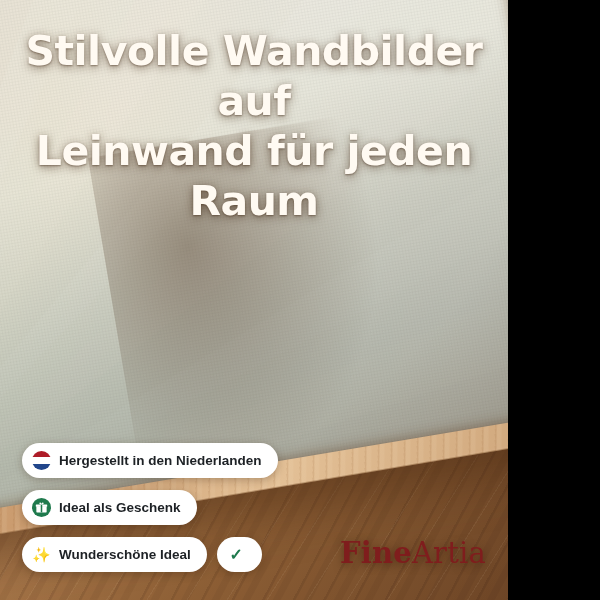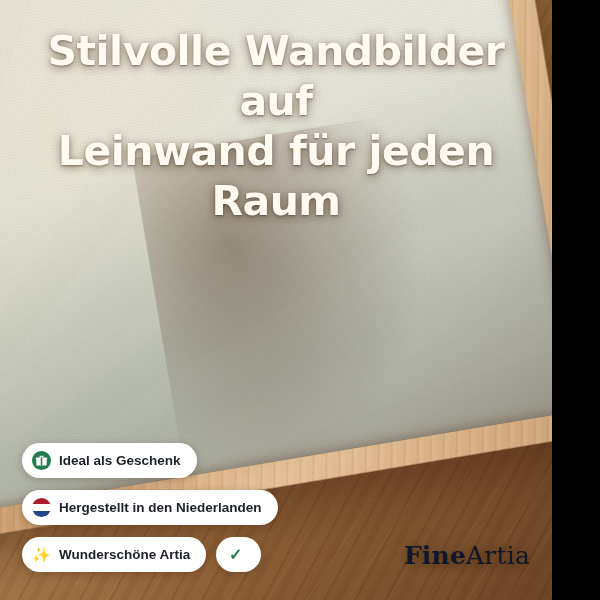--- a/index.html
+++ b/index.html
@@ -5,21 +5,21 @@
   html, body {
     margin: 0;
     padding: 0;
     background: #000;
   }
   body {
     font-family: "Liberation Sans", sans-serif;
   }
   .canvas {
     position: relative;
-    width: 552px;
+    width: 508px;
     height: 600px;
     overflow: hidden;
     background: #c9a57c;
   }
 
   
   .photo {
     position: absolute;
     inset: 0;
     background:
@@ -239,23 +239,23 @@
   .ico-flag .b2 { top: 33.33%; background: #ffffff; }
   .ico-flag .b3 { top: 66.66%; background: #21468b; }
   .ico-sparkle { color: #1f7a4d; font-size: 15px; line-height: 1; }
   .ico-check { color: #1f7a4d; font-size: 16px; line-height: 1; font-weight: bold; }
 
   
   .logo {
     position: absolute;
     right: 22px;
     bottom: 30px;
-    color: #0f172a;
+    color: #7f1d1d;
     font-family: "DejaVu Serif", serif;
-    font-size: 25px;
+    font-size: 29px;
     letter-spacing: 0.2px;
     text-shadow: 0 2px 8px rgba(50,28,10,0.55);
   }
   .logo .b { font-weight: bold; }
 </style>
 </head>
 <body>
 
 <div class="canvas">
 
@@ -275,52 +275,52 @@
     </div>
     <div class="frame-inner-shadow"></div>
   </div>
 
   <div class="table-shadow"></div>
 
   <div class="headline">Stilvolle Wandbilder auf
 Leinwand für jeden Raum</div>
 
   <div class="pills">
+
+    <div class="pill-row">
+      <div class="pill">
+        <span class="ico ico-flag">
+          <span class="b1"></span>
+            <span class="b2"></span>
+            <span class="b3"></span>
+        </span>
+        <span>Hergestellt in den Niederlanden</span>
+      </div>
+    </div>
 
     <div class="pill-row">
       <div class="pill">
         <span class="ico ico-gift">
           <svg width="13" height="13" viewBox="0 0 24 24" aria-hidden="true">
             <rect x="2.5" y="9.5" width="19" height="11.5" rx="1.2" fill="#ffffff"></rect>
             <rect x="1.5" y="6.5" width="21" height="4.2" rx="1" fill="#ffffff"></rect>
             <rect x="10.6" y="6.5" width="2.8" height="14.5" fill="#1f7a4d"></rect>
             <path d="M12 6.5C10 6.5 8 5.6 8 4.1 8 3 8.9 2.4 9.9 2.6c1.2.3 2.1 2 2.1 3.9zM12 6.5c2 0 4-.9 4-2.4 0-1.1-.9-1.7-1.9-1.5-1.2.3-2.1 2-2.1 3.9z" fill="#ffffff"></path>
           </svg>
         </span>
         <span>Ideal als Geschenk</span>
       </div>
     </div>
 
     <div class="pill-row">
       <div class="pill">
-        <span class="ico ico-flag">
-          <span class="b1"></span>
-            <span class="b2"></span>
-            <span class="b3"></span>
-        </span>
-        <span>Hergestellt in den Niederlanden</span>
-      </div>
-    </div>
-
-    <div class="pill-row">
-      <div class="pill">
         <span class="ico">
           <span class="ico-sparkle">✨</span>
         </span>
-        <span>Wunderschöne Artia</span>
+        <span>Wunderschöne Ideal</span>
       </div>
       <div class="pill">
         <span class="ico">
           <span class="ico-check">✓</span>
         </span>
       </div>
     </div>
 
   </div>
 

